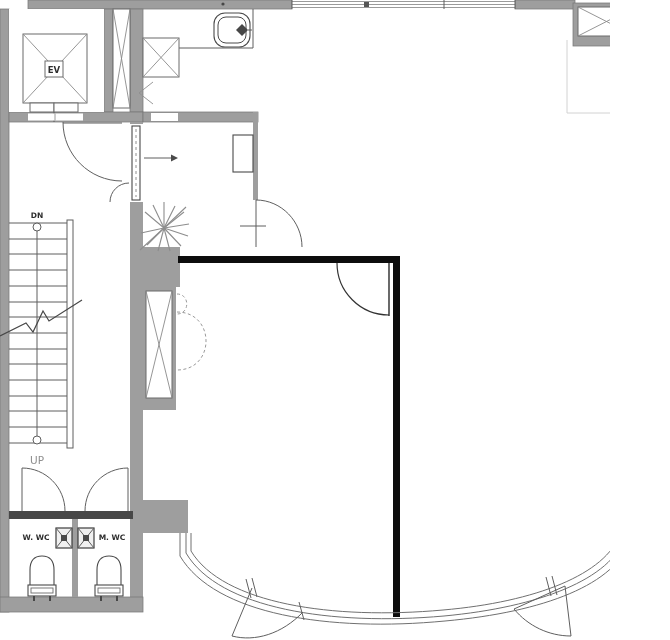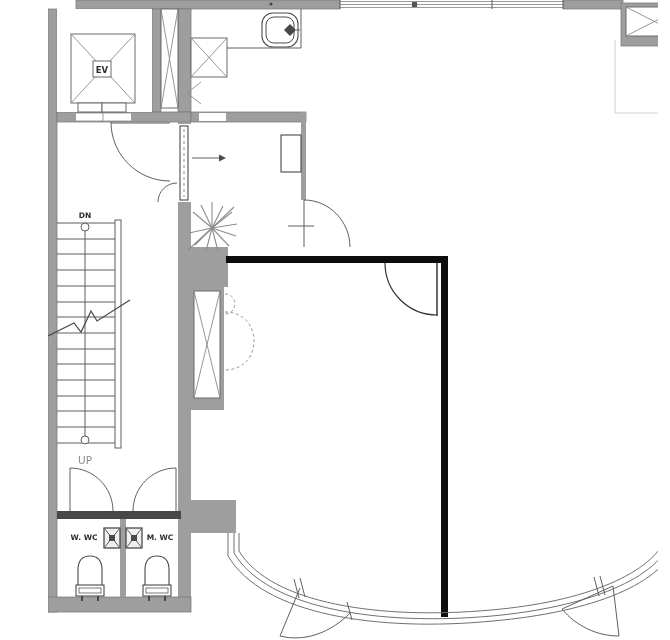--- a/index.html
+++ b/index.html
@@ -1,20 +1,19 @@
 <!DOCTYPE html>
 <html><head>
 <meta charset="utf-8">
 <style>
   html,body{margin:0;padding:0;background:#ffffff;}
   .plan-wrap{
     width:610px;height:640px;position:relative;overflow:hidden;
     background:#ffffff;
     font-family:"DejaVu Sans","Liberation Sans",sans-serif;
-    padding-left:48px;
   }
   svg{display:block;}
   .wall{fill:#9e9e9e;stroke:#787878;stroke-width:.75;}
   .wall-plain{fill:#9e9e9e;stroke:none;}
   .room{fill:#ffffff;stroke:#6b6b6b;stroke-width:1;}
   .thin{stroke:#5f5f5f;stroke-width:1;fill:none;}
   .thin-lt{stroke:#8f8f8f;stroke-width:.9;fill:none;}
   .xline{stroke:#8a8a8a;stroke-width:.9;fill:none;}
   .arc{stroke:#5f5f5f;stroke-width:1;fill:none;}
   .arc-dash{stroke:#9a9a9a;stroke-width:1;fill:none;stroke-dasharray:3 2.5;}

